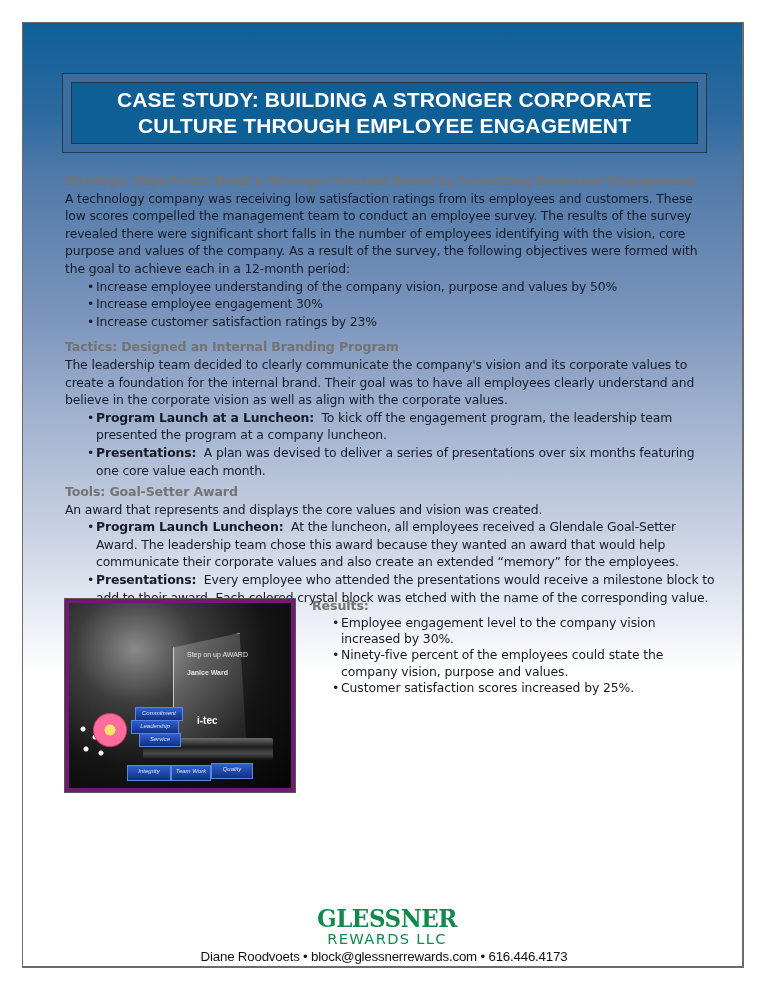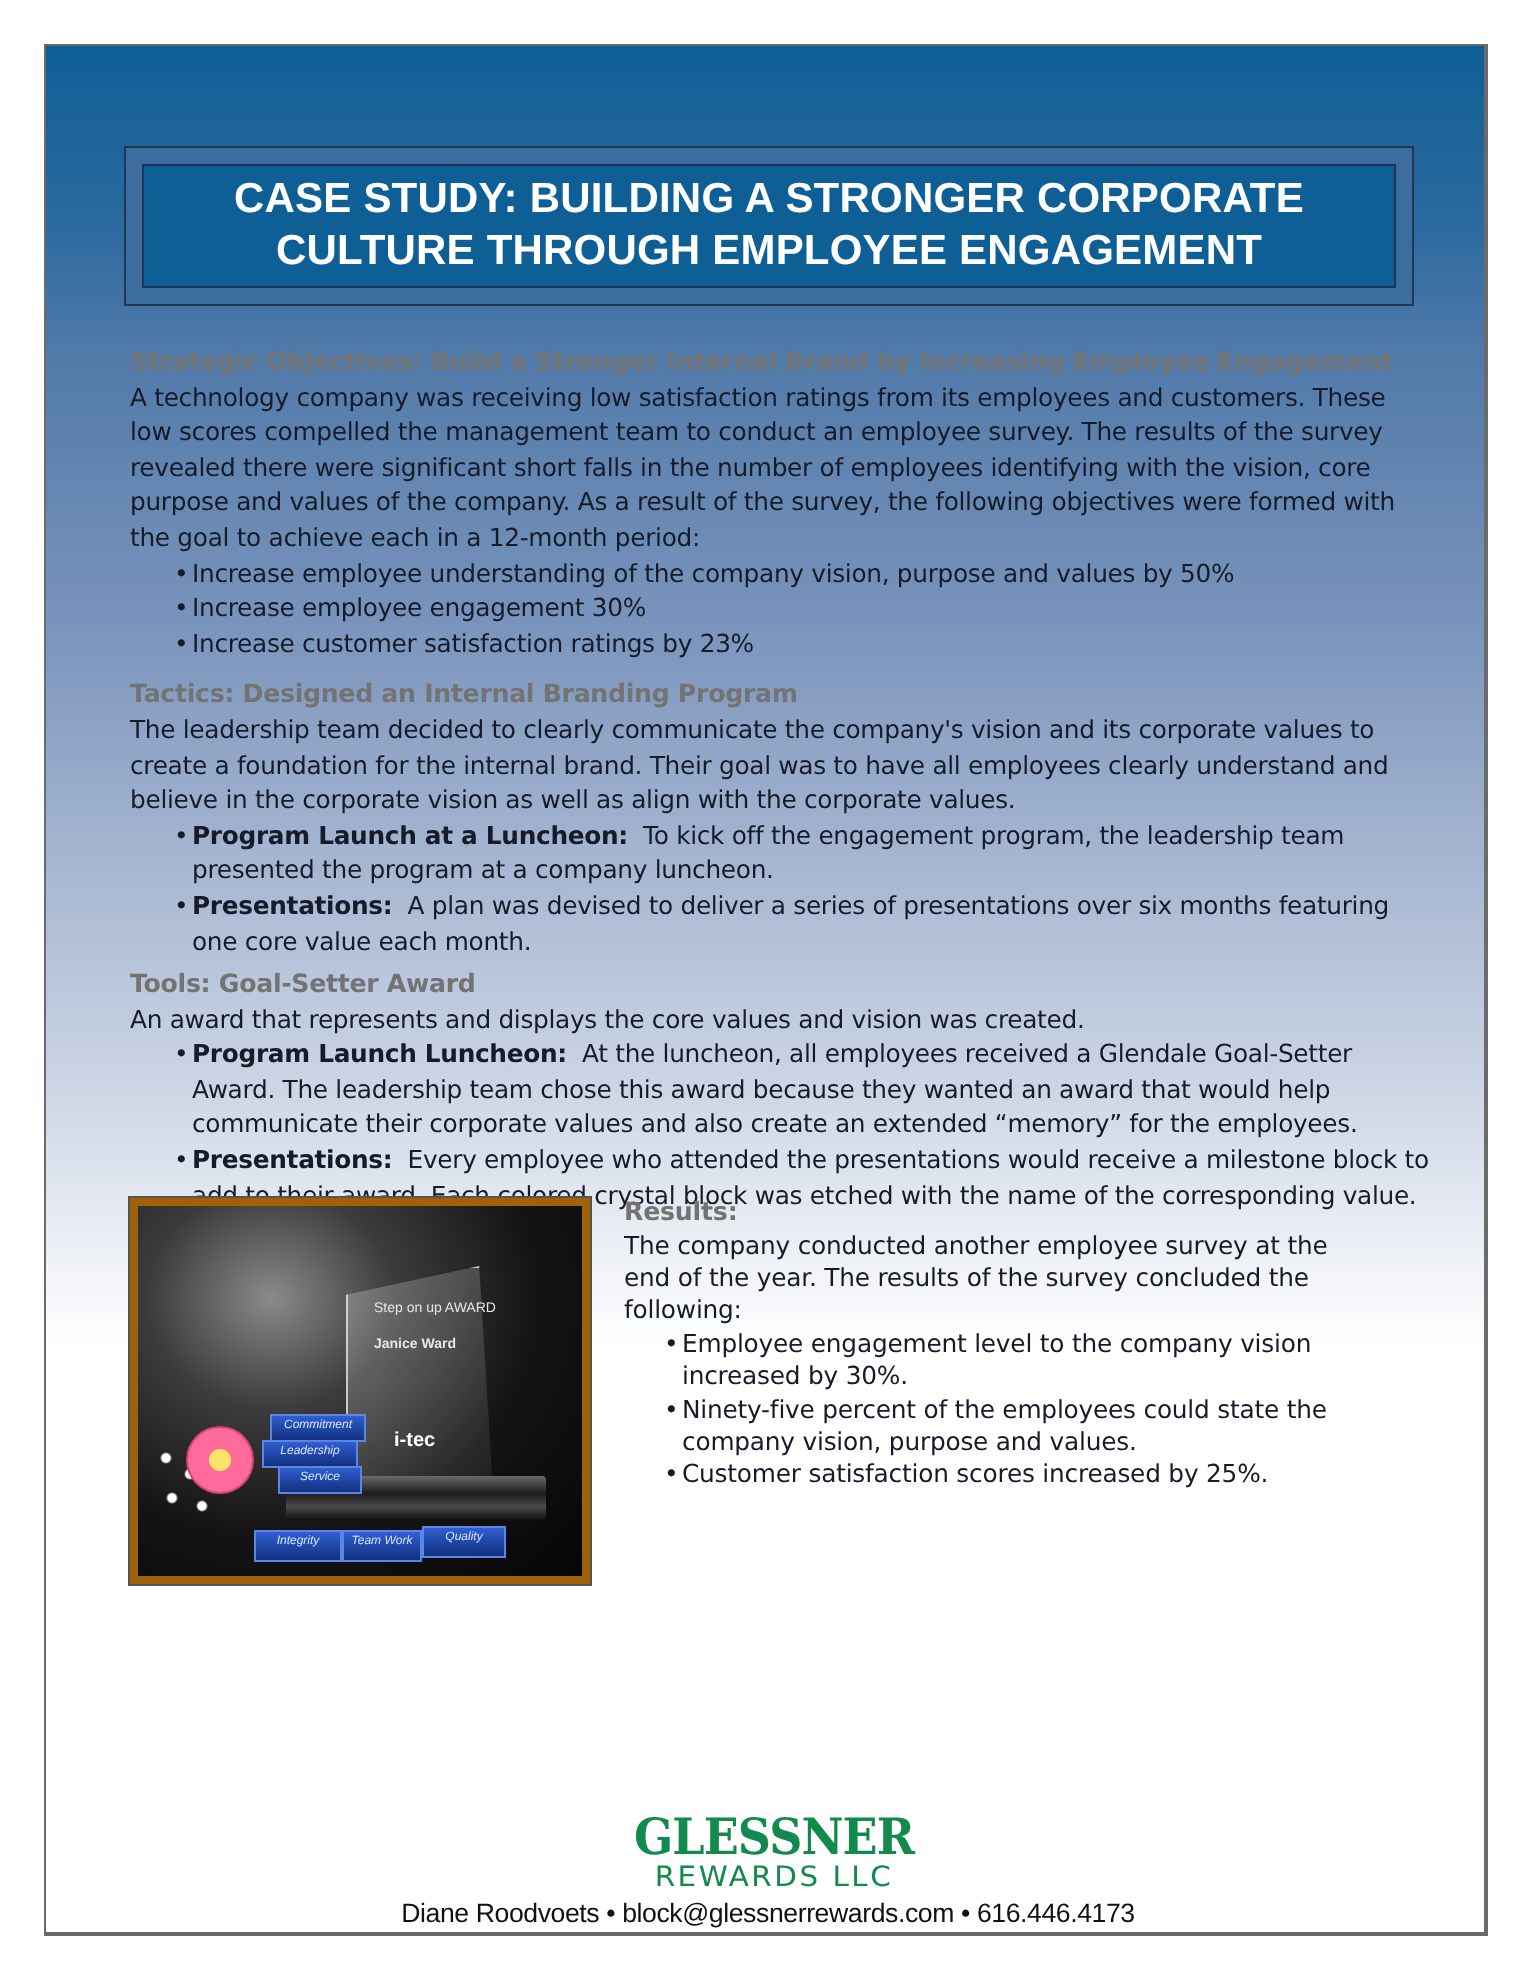--- a/index.html
+++ b/index.html
@@ -107,21 +107,21 @@
   .gap { height: 8px; }
   .gap-sm { height: 4px; }
 
   .photo-frame {
     position: absolute;
     left: 64px;
     top: 598px;
     width: 232px;
     height: 195px;
     border: 1px solid #555;
-    background: #a16207;
+    background: #701a75;
     box-sizing: border-box;
     padding: 4px;
   }
   .photo {
     width: 100%;
     height: 100%;
     position: relative;
     overflow: hidden;
     background: radial-gradient(ellipse at 30% 25%, #8a8a8a 0%, #3c3c3c 28%, #141414 60%, #050505 100%);
   }
@@ -318,21 +318,20 @@
     <div class="block" style="left:58px;top:162px;width:42px;height:14px;">Integrity</div>
     <div class="block" style="left:102px;top:162px;width:38px;height:14px;">Team Work</div>
     <div class="block" style="left:142px;top:160px;width:40px;height:14px;">Quality</div>
     <div class="babybreath"></div>
     <div class="flower"></div>
   </div>
 </div>
 
 <section class="results">
   <div class="section-head">Results:</div>
-  <p class="para">The company conducted another employee survey at the end of the year. The results of the survey concluded the following:</p>
   <ul class="bullets">
     <li>Employee engagement level to the company vision increased by 30%.</li>
     <li>Ninety-five percent of the employees could state the company vision, purpose and values.</li>
     <li>Customer satisfaction scores increased by 25%.</li>
   </ul>
 </section>
 
 <div class="logo">
   <div class="logo-main">GLESSNER</div>
   <div class="logo-sub">REWARDS LLC</div>

